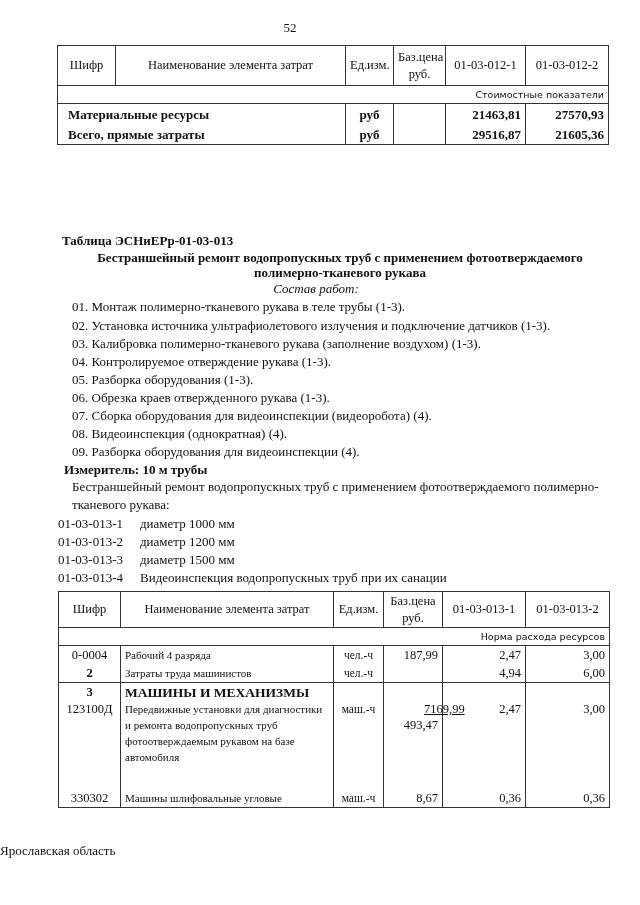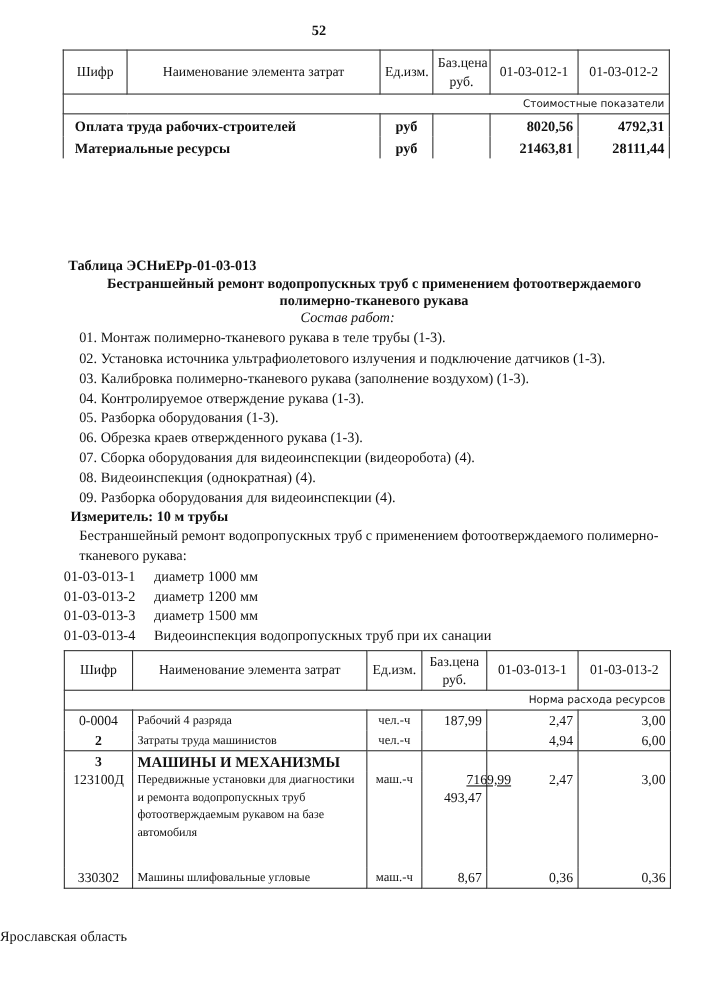--- a/index.html
+++ b/index.html
@@ -1,19 +1,19 @@
 <!DOCTYPE html>
 <html><head>
 <meta charset="utf-8">
 <style>
   html, body { margin: 0; padding: 0; background: #ffffff; }
   body { width: 640px; height: 905px; position: relative; overflow: hidden;
          font-family: "Liberation Serif", serif; color: #111; font-size: 12.5px; }
   .abs { position: absolute; }
-  .page-num { top: 20px; left: 0; width: 580px; text-align: center; font-size: 13px; font-weight: bold; }
+  .page-num { top: 20px; left: 0; width: 580px; text-align: center; font-size: 13px; }
   table.grid { position: absolute; border-collapse: collapse; table-layout: fixed; }
   table.grid td { padding: 0 4px; vertical-align: middle; border-left: 1px solid #333; border-right: 1px solid #333; line-height: 17px; }
   table.grid tr.head td { border-top: 1px solid #333; border-bottom: 1px solid #333; text-align: center; }
   table.grid tr.sub td { border-bottom: 1px solid #333; text-align: right; font-family: "DejaVu Sans", sans-serif; font-size: 9.5px; height: 17px; }
   table.grid tr.last td { border-bottom: 1px solid #333; }
   .bold { font-weight: bold; }
   .r { text-align: right; }
   .c { text-align: center; }
   .baz { line-height: 13px; }
   #t1 { left: 57px; top: 45px; width: 551px; }
@@ -58,32 +58,32 @@
     <td>Наименование элемента затрат</td>
     <td>Ед.изм.</td>
     <td class="baz"><span>Баз.цена</span><br><span>руб.</span></td>
     <td>01-03-012-1</td>
     <td>01-03-012-2</td>
   </tr>
   <tr class="sub">
     <td colspan="6">Стоимостные показатели</td>
   </tr>
   <tr class="data">
-    <td colspan="2" class="edge-l" style="padding-left:10px">Оплата труда рабочих-строителей</td>
-    <td class="c bl">руб</td>
-    <td class="r bl"></td>
-    <td class="r bl">8020,56</td>
-    <td class="r bl edge-r">4792,31</td>
-  </tr>
-  <tr class="data">
     <td colspan="2" class="edge-l" style="padding-left:10px">Материальные ресурсы</td>
     <td class="c bl">руб</td>
     <td class="r bl"></td>
     <td class="r bl">21463,81</td>
-    <td class="r bl edge-r">28111,44</td>
+    <td class="r bl edge-r">27570,93</td>
+  </tr>
+  <tr class="data last">
+    <td colspan="2" class="edge-l" style="padding-left:10px">Всего, прямые затраты</td>
+    <td class="c bl">руб</td>
+    <td class="r bl"></td>
+    <td class="r bl">29516,87</td>
+    <td class="r bl edge-r">21605,36</td>
   </tr>
 </tbody>
   </table>
 
 <div class="abs title-line">Таблица  ЭСНиЕРр-01-03-013</div>
 <div class="abs heading" style="top:250px">Бестраншейный ремонт водопропускных труб с применением фотоотверждаемого</div>
 <div class="abs heading" style="top:265px">полимерно-тканевого рукава</div>
 <div class="abs subhead" style="top:281px">Состав работ:</div>
 
 <div class="abs work" style="top:299px">01. Монтаж полимерно-тканевого рукава в теле трубы (1-3).</div>

